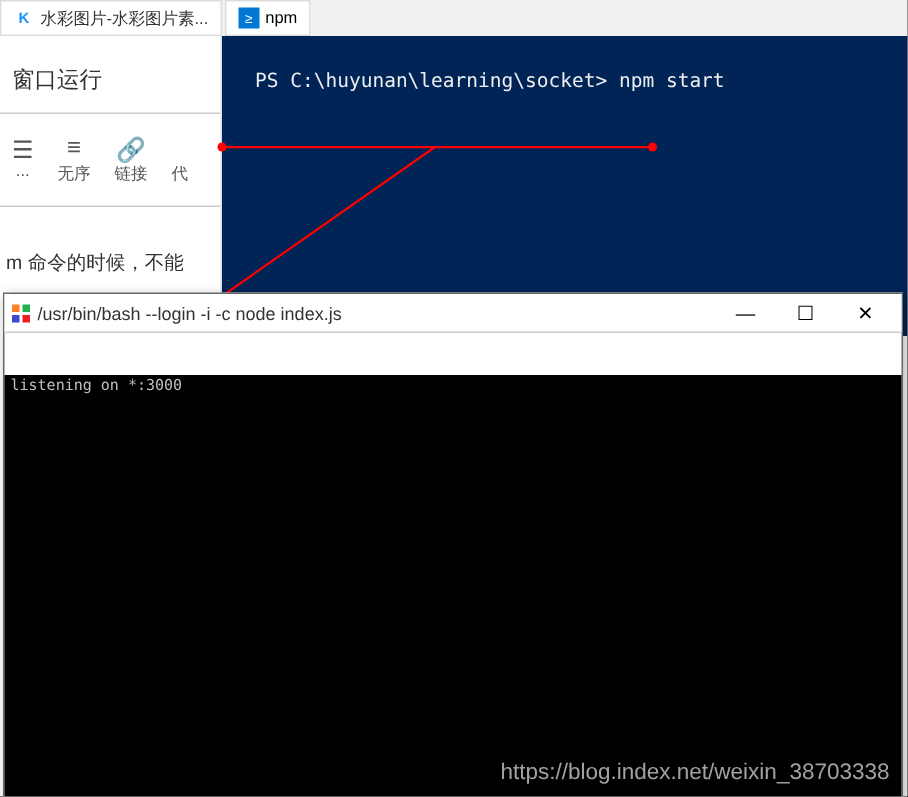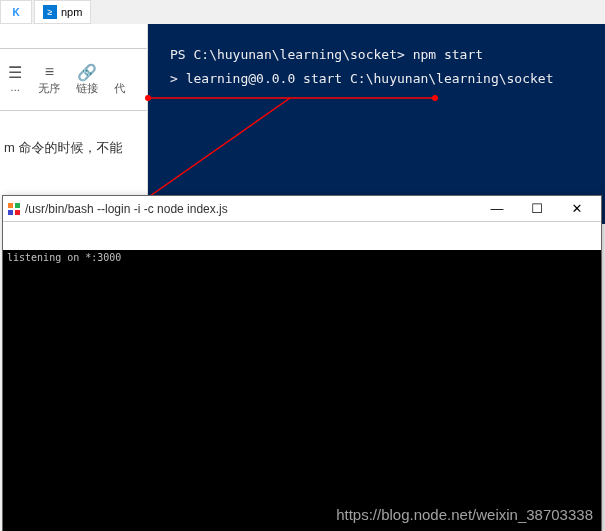--- a/index.html
+++ b/index.html
@@ -34,28 +34,30 @@
 .annotation-line { position: absolute; pointer-events: none; }
 
 .watermark { position: absolute; bottom: 8px; right: 12px; font-size: 15px; color: rgba(180,180,180,0.9); font-family: Arial; }
 </style>
 </head>
 <body>
 
 <div class="bg-tabs">
   <div class="bg-tab blue">
     <span class="tab-icon k">K</span>
+    <span>水彩图片-水彩图片素...</span>
   </div>
   <div class="bg-tab">
     <span class="tab-icon ps">≥</span>
     <span>npm</span>
   </div>
 </div>
 
 <div class="left-panel">
+  <div class="left-title">窗口运行</div>
   <div class="left-under"></div>
   <div class="toolbar">
     <div class="tool-item">
       <span class="tool-icon">☰</span>
       <span>...</span>
     </div>
     <div class="tool-item">
       <span class="tool-icon">≡</span>
       <span>无序</span>
     </div>
@@ -68,21 +70,20 @@
       <span>代</span>
     </div>
   </div>
   <div class="left-under"></div>
   <div class="left-text">m 命令的时候，不能</div>
 </div>
 
 <div class="ps-window">
   <div class="ps-line">PS C:\huyunan\learning\socket&gt; npm start</div>
   <div class="ps-line" style="height:6px"></div>
-  <div class="ps-line">&gt; learning@0.0.0 start C:\huyunan\learning\socket</div>
 </div>
 
 <svg class="annotation-line" style="top:80px; left:110px; width:350px; height:140px;">
   <line x1="38" y1="18" x2="325" y2="18" stroke="#ff0000" stroke-width="1.5"></line>
   <circle cx="38" cy="18" r="3" fill="#ff0000"></circle>
   <circle cx="325" cy="18" r="3" fill="#ff0000"></circle>
   <line x1="180" y1="18" x2="20" y2="130" stroke="#ff0000" stroke-width="1.5"></line>
   <polygon points="20,130 30,118 24,130" fill="#ff0000"></polygon>
 </svg>
 
@@ -101,13 +102,13 @@
       <div class="win-btn">—</div>
       <div class="win-btn">☐</div>
       <div class="win-btn">✕</div>
     </div>
   </div>
   <div class="bash-body">
     <div>listening on *:3000</div>
   </div>
 </div>
 
-<div class="watermark">https://blog.node.net/weixin_38703338</div>
+<div class="watermark">https://blog.index.net/weixin_38703338</div>
 
 </body></html>

